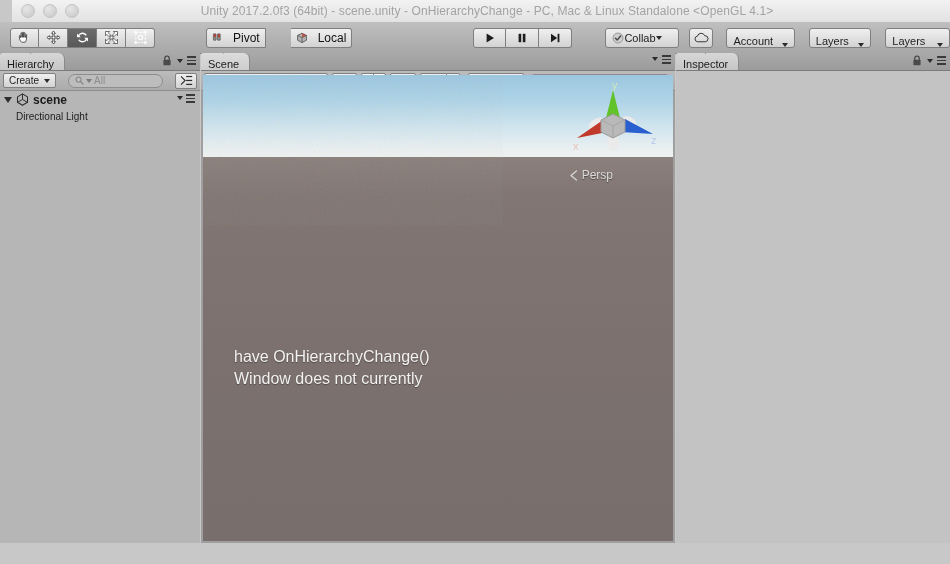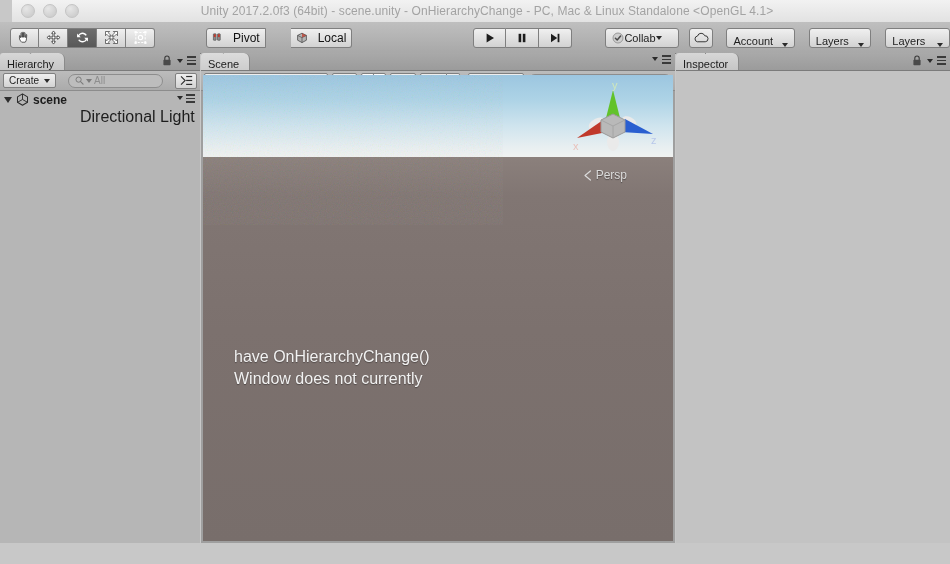--- a/index.html
+++ b/index.html
@@ -124,21 +124,21 @@
   .h-body{background:#b6b6b6;height:calc(100% - 20px);position:relative;}
   .h-row{height:17px;display:flex;align-items:center;padding-left:4px;gap:4px;font-size:12px;position:relative;}
   .h-row.root{font-weight:bold;}
   .h-row .rowmenu{position:absolute;right:5px;top:3px;display:flex;gap:3px;align-items:center;}
   .disc{
     width:0;height:0;border-top:4.5px solid transparent;border-bottom:4.5px solid transparent;
     border-left:6px solid #2e2e2e;
   }
   .disc.open{border-left:4.5px solid transparent;border-right:4.5px solid transparent;
     border-top:6px solid #2e2e2e;border-bottom:0;}
-  .h-child{padding-left:40px;font-size:16px;margin-left:40px;}
+  .h-child{padding-left:16px;font-size:10px;}
 
   
   #scene-panel{left:201px;top:53px;width:474px;height:490px;background:#9f9f9f;}
   .s-toolbar{
     height:19px;background:linear-gradient(#bcbcbc,#ababab);
     border-bottom:1px solid #8c8c8c;display:flex;align-items:center;padding:0 3px;gap:4px;
   }
   .s-popup{
     height:15px;padding:0 4px;display:flex;align-items:center;justify-content:space-between;
     background:linear-gradient(#efefef,#d3d3d3);border:1px solid #808080;border-radius:2px;
@@ -161,21 +161,21 @@
   .ground{
     position:absolute;left:0;top:82px;width:100%;bottom:0;
     background:linear-gradient(#8b807c 0%,#817673 10%,#7c716e 45%,#786e6b 100%);
   }
   .noise{position:absolute;inset:0;opacity:.55;}
   .overlay-text{
     position:absolute;left:31px;top:271px;color:#f2f2f2;font-size:16px;line-height:22px;
     text-shadow:0 1px 1px rgba(0,0,0,.35);
   }
   .persp{
-    position:absolute;right:46px;top:93px;color:#dadada;font-size:12px;
+    position:absolute;right:60px;top:93px;color:#dadada;font-size:12px;
     display:flex;align-items:center;gap:4px;text-shadow:0 1px 1px rgba(0,0,0,.4);
   }
   .gizmo{position:absolute;right:10px;top:5px;width:100px;height:90px;}
 
   
   #inspector-panel{left:676px;top:53px;width:274px;height:490px;background:#b6b6b6;}
   .insp-body{background:#c3c3c3;height:calc(100% - 18px);}
 
   .statusbar{position:absolute;left:0;top:543px;width:950px;height:21px;background:#c8c8c8;}
 

